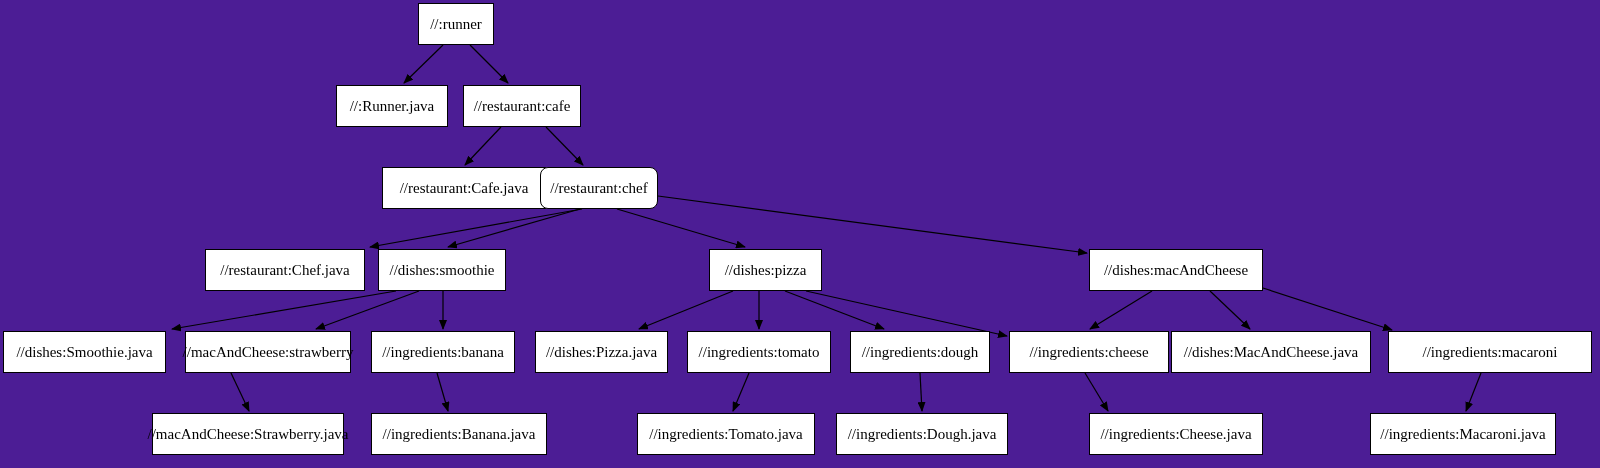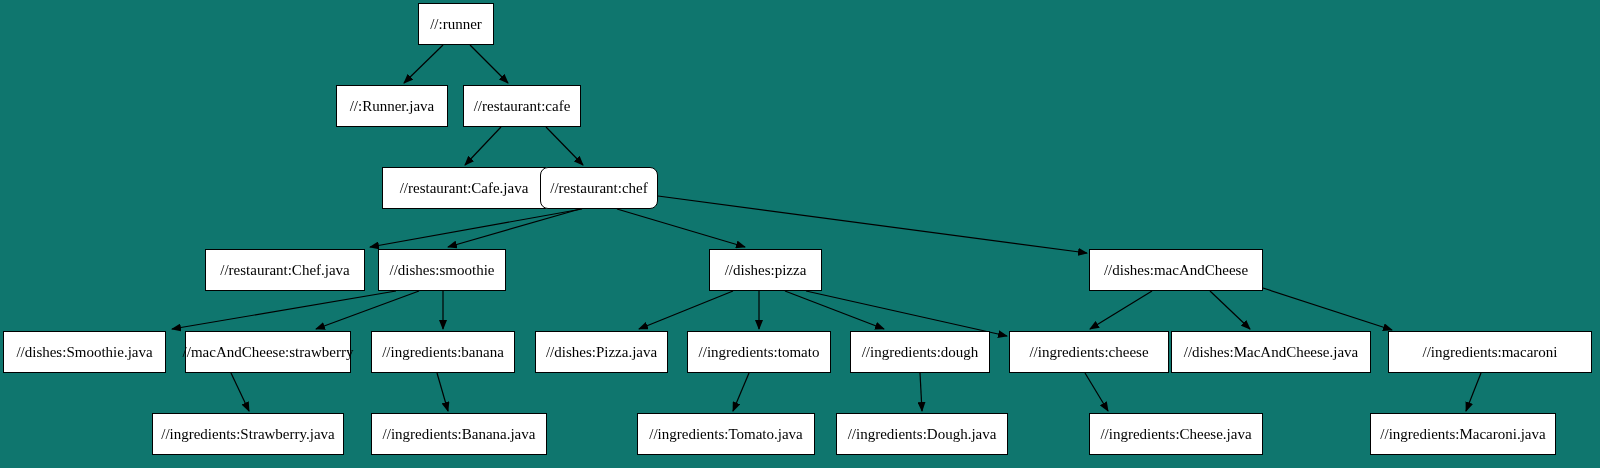--- a/index.html
+++ b/index.html
@@ -5,21 +5,21 @@
 <style>
   html, body {
     margin: 0;
     padding: 0;
     background: #ffffff;
   }
   #canvas {
     position: relative;
     width: 1600px;
     height: 468px;
-    background: #0f766e;
+    background: #4c1d95;
     font-family: "Liberation Serif", "DejaVu Serif", serif;
     overflow: hidden;
   }
   #edge-layer {
     position: absolute;
     left: 0;
     top: 0;
     width: 1600px;
     height: 468px;
     pointer-events: none;
@@ -137,21 +137,21 @@
       <div class="node" style="left: 1009px; top: 331px; width: 160px; height: 42px; border-color: rgb(0, 0, 0); background: rgb(255, 255, 255);">
         <span class="node-label">//ingredients:cheese</span>
       </div>
       <div class="node" style="left: 1171px; top: 331px; width: 200px; height: 42px; border-color: rgb(0, 0, 0); background: rgb(255, 255, 255);">
         <span class="node-label">//dishes:MacAndCheese.java</span>
       </div>
       <div class="node" style="left: 1388px; top: 331px; width: 204px; height: 42px; border-color: rgb(0, 0, 0); background: rgb(255, 255, 255);">
         <span class="node-label">//ingredients:macaroni</span>
       </div>
       <div class="node" style="left: 152px; top: 413px; width: 192px; height: 42px; border-color: rgb(0, 0, 0); background: rgb(255, 255, 255);">
-        <span class="node-label">//ingredients:Strawberry.java</span>
+        <span class="node-label">//macAndCheese:Strawberry.java</span>
       </div>
       <div class="node" style="left: 371px; top: 413px; width: 176px; height: 42px; border-color: rgb(0, 0, 0); background: rgb(255, 255, 255);">
         <span class="node-label">//ingredients:Banana.java</span>
       </div>
       <div class="node" style="left: 637px; top: 413px; width: 178px; height: 42px; border-color: rgb(0, 0, 0); background: rgb(255, 255, 255);">
         <span class="node-label">//ingredients:Tomato.java</span>
       </div>
       <div class="node" style="left: 836px; top: 413px; width: 172px; height: 42px; border-color: rgb(0, 0, 0); background: rgb(255, 255, 255);">
         <span class="node-label">//ingredients:Dough.java</span>
       </div>

